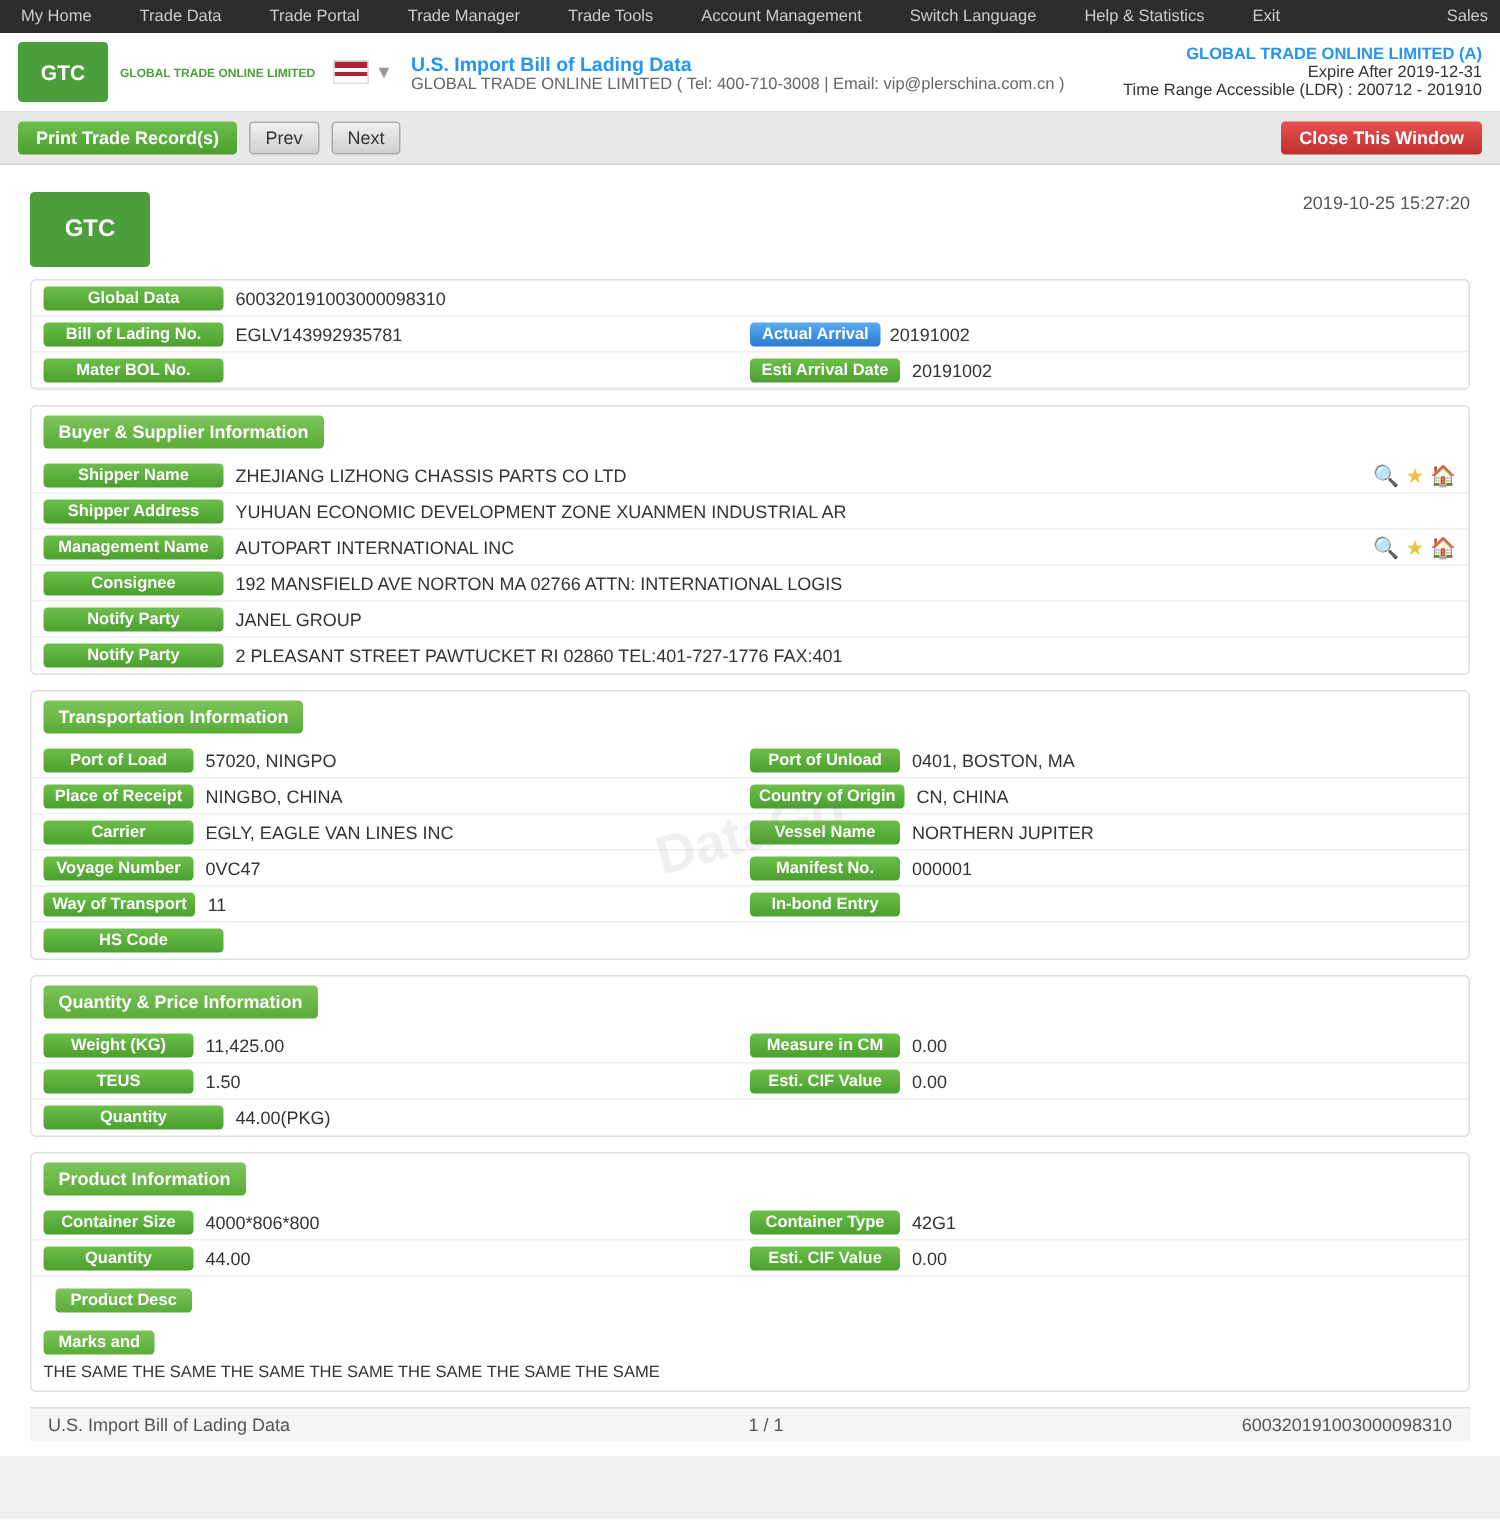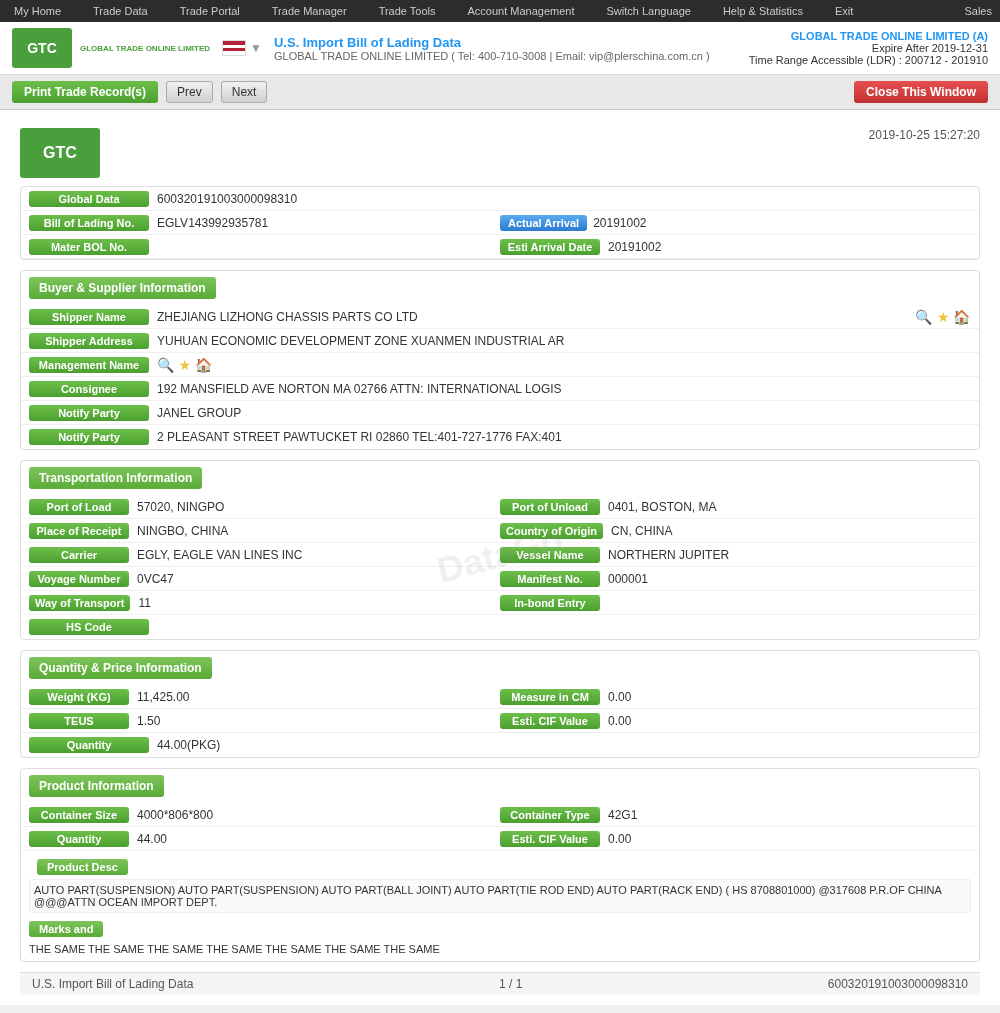--- a/index.html
+++ b/index.html
@@ -175,20 +175,21 @@
         <span class="icon-star">★</span>
         <span class="icon-home">🏠</span>
       </span>
     </div>
     <div class="info-row">
       <span class="info-label">Shipper Address</span>
       <span class="info-value">YUHUAN ECONOMIC DEVELOPMENT ZONE XUANMEN INDUSTRIAL AR</span>
     </div>
     <div class="info-row">
       <span class="info-label">Management Name</span>
+      <span class="info-value">AUTOPART INTERNATIONAL INC</span>
       <span class="info-icons">
         <span class="icon-search">🔍</span>
         <span class="icon-star">★</span>
         <span class="icon-home">🏠</span>
       </span>
     </div>
     <div class="info-row">
       <span class="info-label">Consignee</span>
       <span class="info-value">192 MANSFIELD AVE NORTON MA 02766 ATTN: INTERNATIONAL LOGIS</span>
     </div>
@@ -306,21 +307,20 @@
         <span class="info-label-sm">Quantity</span>
         <span class="info-value-sm">44.00</span>
       </div>
       <div class="info-col">
         <span class="info-label-sm">Esti. CIF Value</span>
         <span class="info-value-sm">0.00</span>
       </div>
     </div>
     <div class="product-desc-section">
       <span class="marks-header">Product Desc</span>
-      <div class="product-desc-text">AUTO PART(SUSPENSION) AUTO PART(SUSPENSION) AUTO PART(BALL JOINT) AUTO PART(TIE ROD END) AUTO PART(RACK END) ( HS 8708801000) @317608 P.R.OF CHINA @@@ATTN OCEAN IMPORT DEPT.</div>
     </div>
     <div>
       <span class="marks-header">Marks and</span>
       <div class="marks-text">THE SAME THE SAME THE SAME THE SAME THE SAME THE SAME THE SAME</div>
     </div>
   </div>
 
   <div class="footer-pagination">
     <span>U.S. Import Bill of Lading Data</span>
     <span>1 / 1</span>

